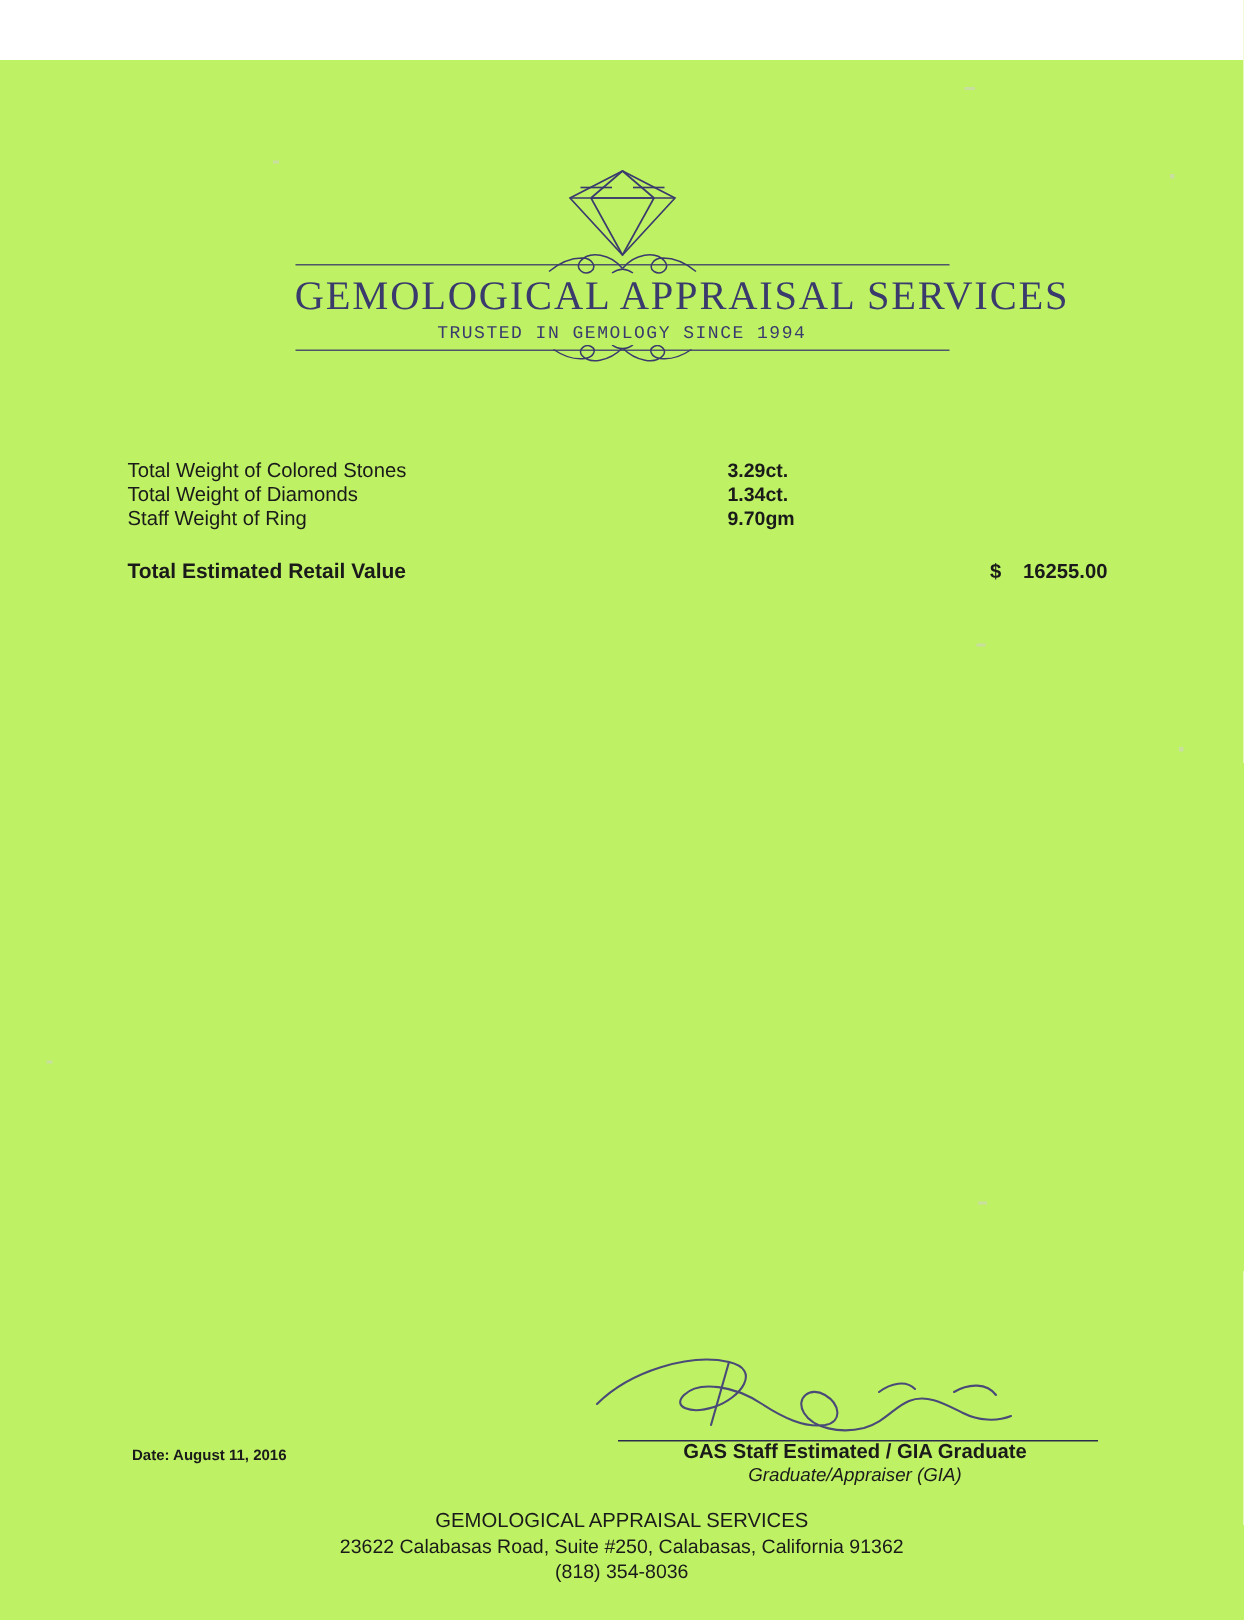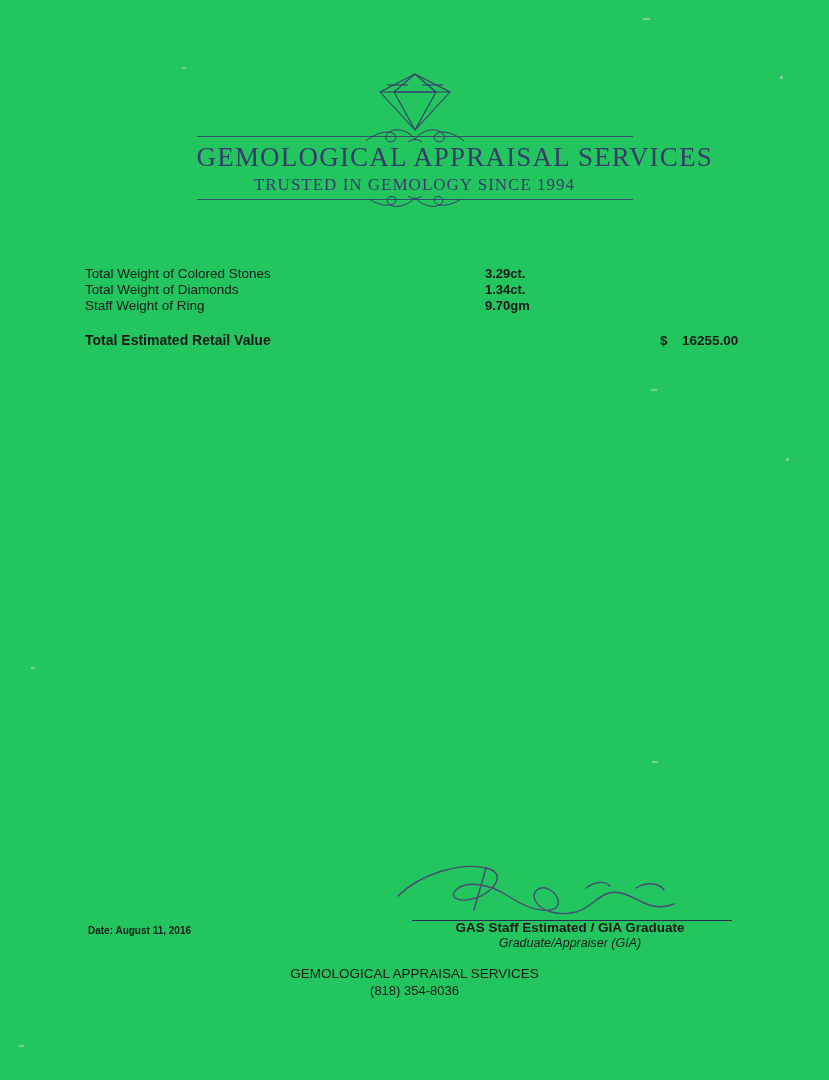--- a/index.html
+++ b/index.html
@@ -12,21 +12,22 @@
     height: 1080px;
     position: relative;
     font-family: "Liberation Sans", sans-serif;
     color: #1a1a1a;
     overflow: hidden;
   }
 
   .page {
     position: absolute;
     inset: 0;
-    background: #22c55e;
+    background: #bef264;
+    margin-top: 40px;
   }
 
   
   .header {
     position: absolute;
     top: 72px;
     left: 0;
     right: 0;
     text-align: center;
   }
@@ -50,22 +51,22 @@
   .brand-title {
     font-family: "Liberation Serif", serif;
     font-size: 27px;
     letter-spacing: 1.2px;
     color: #3a3a6d;
     line-height: 1.1;
     white-space: nowrap;
   }
 
   .brand-sub {
-    font-family: Liberation Serif, serif;
-    font-size: 17px;
+    font-family: Liberation Mono, monospace;
+    font-size: 12px;
     letter-spacing: 1px;
     color: #3a3a6d;
     margin-top: 2px;
   }
 
   .flourish {
     position: absolute;
     left: 50%;
     transform: translateX(-50%);
     color: #3a3a6d;
@@ -288,16 +289,17 @@
 
   <div class="date-line">Date: August 11, 2016</div>
 
   <div class="sig-caption">
     <div class="title">GAS Staff Estimated / GIA Graduate</div>
     <div class="sub">Graduate/Appraiser (GIA)</div>
   </div>
 
   <div class="footer">
     <div>GEMOLOGICAL APPRAISAL SERVICES</div>
+    <div class="line2">23622 Calabasas Road, Suite #250, Calabasas, California 91362</div>
     <div class="line2">(818) 354-8036</div>
   </div>
 
 </div>
 
 </body></html>

